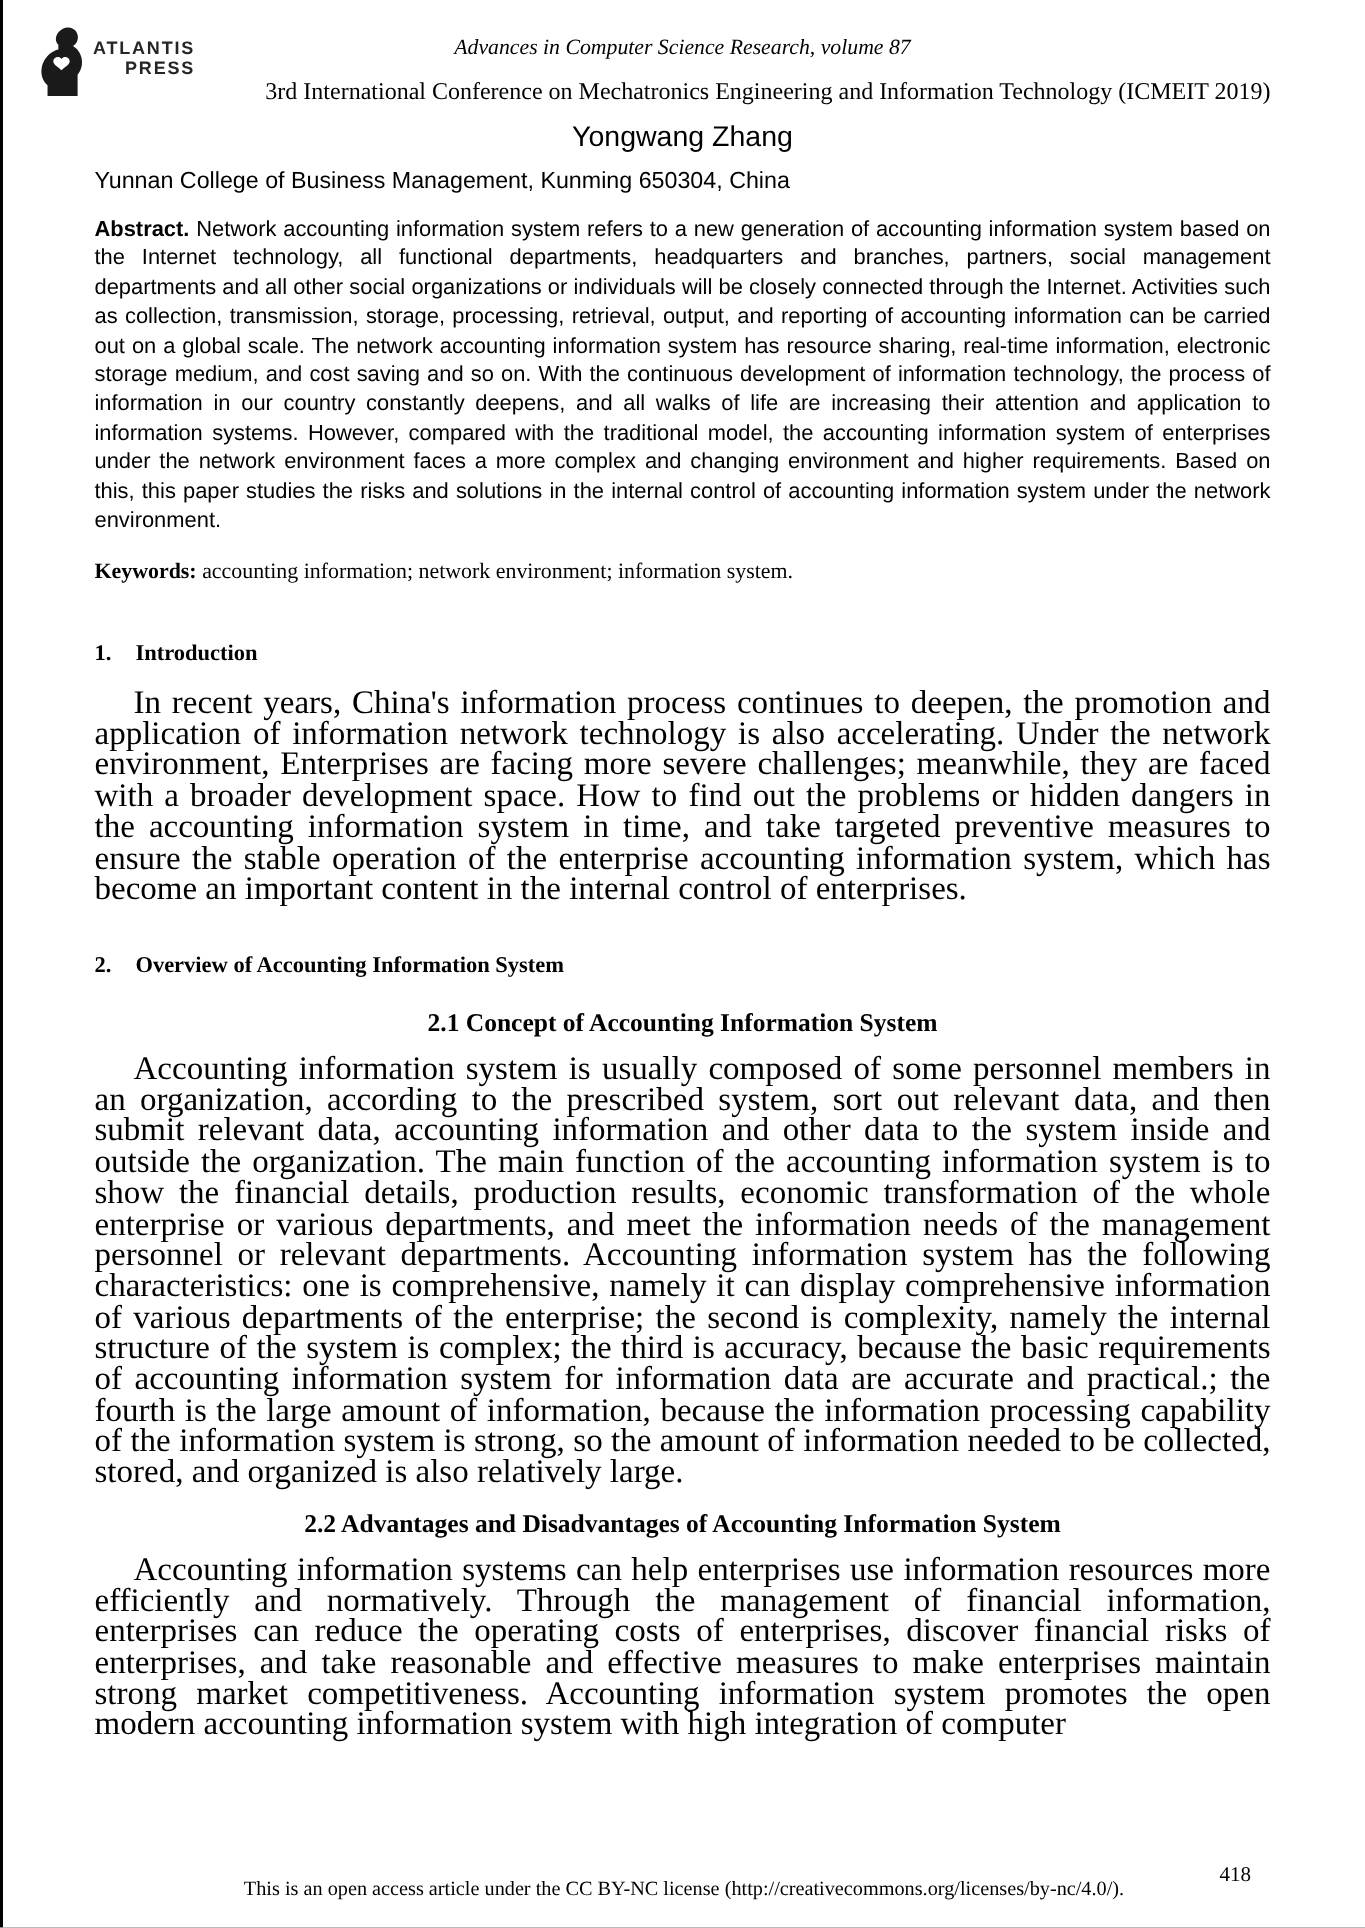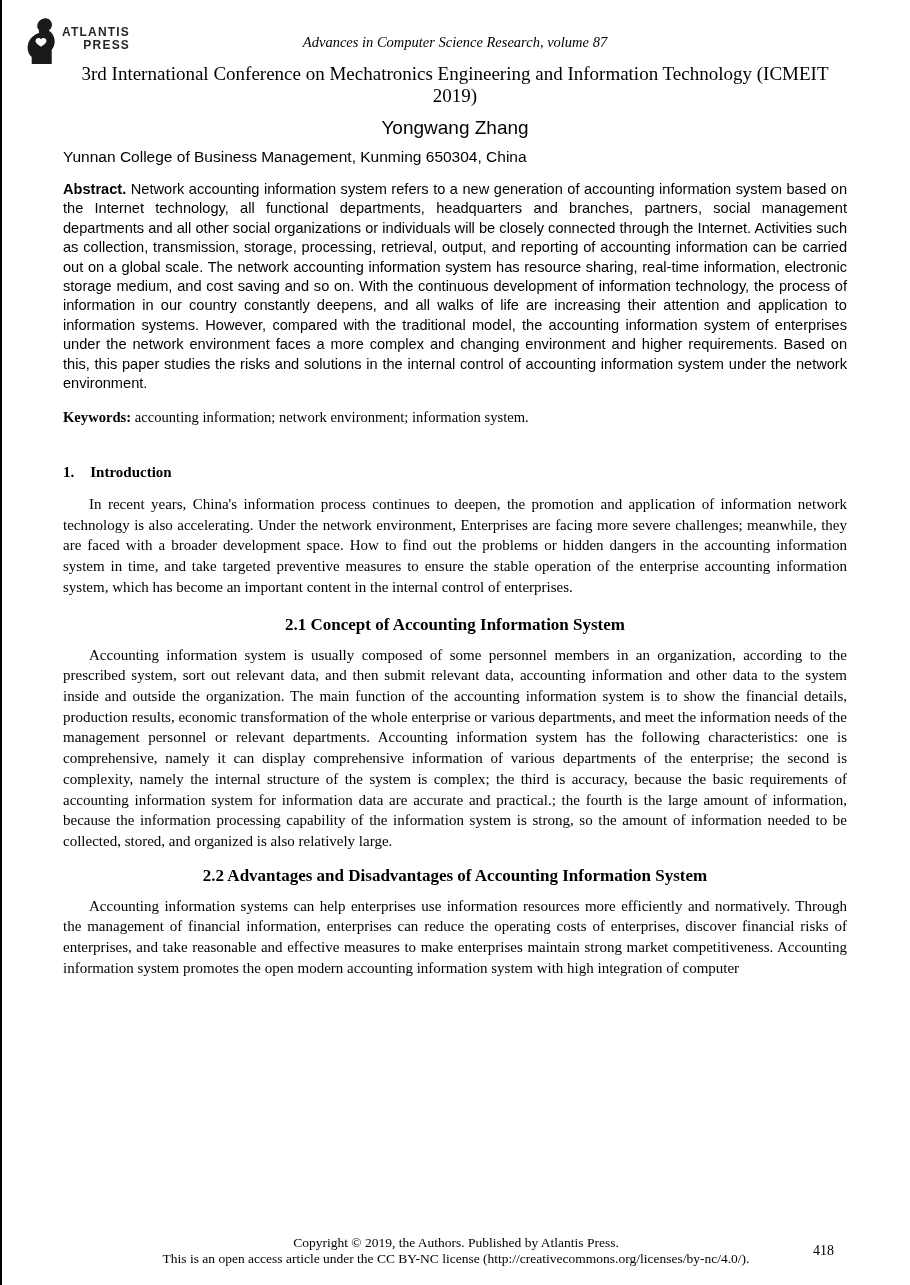--- a/index.html
+++ b/index.html
@@ -8,21 +8,21 @@
     width: 910px;
     height: 1285px;
     margin: 0 auto;
     background: #ffffff;
     border-left: 2px solid #000000;
     box-sizing: border-box;
     overflow: hidden;
     color: #000000;
   }
   .content {
-    padding: 20px 63px 0 61px;
+    padding: 10px 63px 0 61px;
   }
   
   .logo {
     position: absolute;
     left: 22px;
     top: 18px;
     display: flex;
     align-items: flex-start;
     gap: 4px;
   }
@@ -40,23 +40,23 @@
     line-height: 13px;
   }
   .journal-line {
     text-align: center;
     font-family: "Liberation Serif", serif;
     font-style: italic;
     font-size: 14.5px;
     margin-top: 14px;
   }
   .conference-line {
-    text-align: center;
+    text-align: right;
     font-family: "Liberation Serif", serif;
-    font-size: 19px;
+    font-size: 16px;
     margin-top: 12px;
   }
   
   .paper-title {
     margin: 40px auto 0;
     max-width: 750px;
     text-align: center;
     font-family: "Liberation Sans", sans-serif;
     font-weight: bold;
     font-size: 23px;
@@ -103,21 +103,21 @@
     font-family: "Liberation Serif", serif;
     font-weight: bold;
     font-size: 17px;
     line-height: 20px;
     text-align: center;
   }
   .sec-h2.second { margin-top: 14px; }
   .body-par {
     margin: 10px 0 0;
     font-family: "Liberation Serif", serif;
-    font-size: 15px;
+    font-size: 22px;
     line-height: 20.7px;
     text-align: justify;
     text-indent: 26px;
   }
   .body-par.intro { margin-top: 11px; }
   
   .footer {
     position: absolute;
     left: 0;
     right: 0;
@@ -162,27 +162,27 @@
     <div class="author">Yongwang Zhang</div>
     <div class="affiliation">Yunnan College of Business Management, Kunming 650304, China</div>
 
     <p class="abstract"><b>Abstract.</b><span> Network accounting information system refers to a new generation of accounting information system based on the Internet technology, all functional departments, headquarters and branches, partners, social management departments and all other social organizations or individuals will be closely connected through the Internet. Activities such as collection, transmission, storage, processing, retrieval, output, and reporting of accounting information can be carried out on a global scale. The network accounting information system has resource sharing, real-time information, electronic storage medium, and cost saving and so on. With the continuous development of information technology, the process of information in our country constantly deepens, and all walks of life are increasing their attention and application to information systems. However, compared with the traditional model, the accounting information system of enterprises under the network environment faces a more complex and changing environment and higher requirements. Based on this, this paper studies the risks and solutions in the internal control of accounting information system under the network environment.</span></p>
 
     <p class="keywords"><b>Keywords:</b><span> accounting information; network environment; information system.</span></p>
 
     <h2 class="sec-h1"><span class="sec-num">1.</span><span>Introduction</span></h2>
     <p class="body-par intro">In recent years, China's information process continues to deepen, the promotion and application of information network technology is also accelerating. Under the network environment, Enterprises are facing more severe challenges; meanwhile, they are faced with a broader development space. How to find out the problems or hidden dangers in the accounting information system in time, and take targeted preventive measures to ensure the stable operation of the enterprise accounting information system, which has become an important content in the internal control of enterprises.</p>
 
+    <h2 class="sec-h1 second"><span class="sec-num">2.</span><span>Overview of Accounting Information System</span></h2>
 
     <h3 class="sec-h2">2.1 Concept of Accounting Information System</h3>
     <p class="body-par">Accounting information system is usually composed of some personnel members in an organization, according to the prescribed system, sort out relevant data, and then submit relevant data, accounting information and other data to the system inside and outside the organization. The main function of the accounting information system is to show the financial details, production results, economic transformation of the whole enterprise or various departments, and meet the information needs of the management personnel or relevant departments. Accounting information system has the following characteristics: one is comprehensive, namely it can display comprehensive information of various departments of the enterprise; the second is complexity, namely the internal structure of the system is complex; the third is accuracy, because the basic requirements of accounting information system for information data are accurate and practical.; the fourth is the large amount of information, because the information processing capability of the information system is strong, so the amount of information needed to be collected, stored, and organized is also relatively large.</p>
 
     <h3 class="sec-h2 second">2.2 Advantages and Disadvantages of Accounting Information System</h3>
     <p class="body-par">Accounting information systems can help enterprises use information resources more efficiently and normatively. Through the management of financial information, enterprises can reduce the operating costs of enterprises, discover financial risks of enterprises, and take reasonable and effective measures to make enterprises maintain strong market competitiveness. Accounting information system promotes the open modern accounting information system with high integration of computer</p>
   </div>
 
   <div class="footer">
-    <div>Copyright © 2019, the Authors. Published by Atlantis Press.</div>
     <div>This is an open access article under the CC BY-NC license (http://creativecommons.org/licenses/by-nc/4.0/).</div>
   </div>
   <div class="page-number">418</div>
 
 </div>
 
 </body></html>

